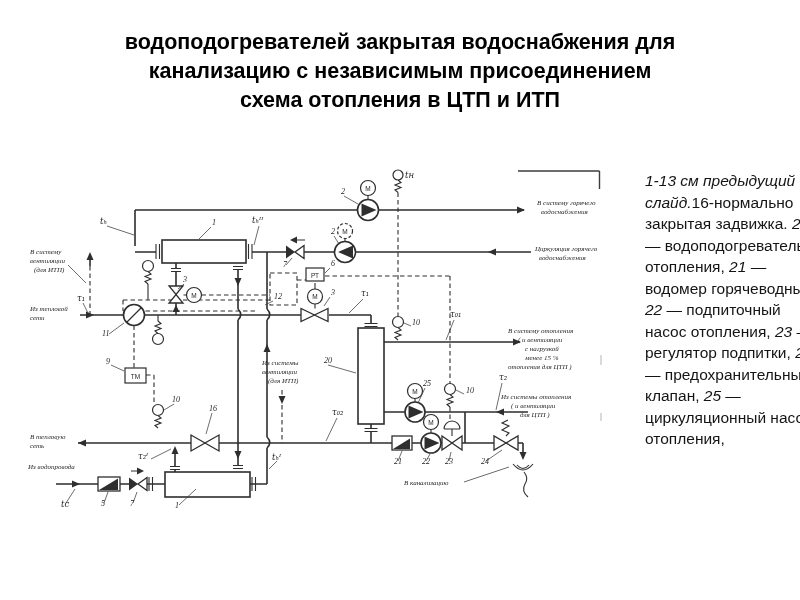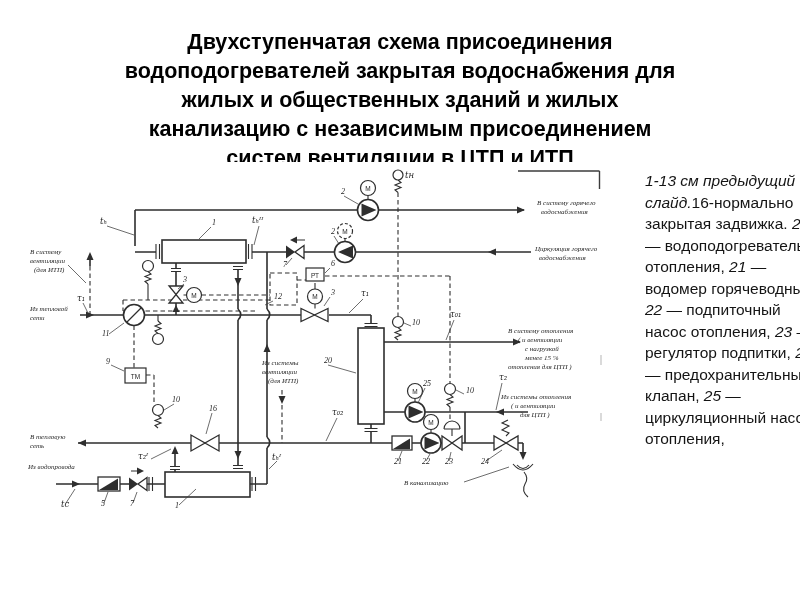--- a/index.html
+++ b/index.html
@@ -16,25 +16,23 @@
   svg text{fill:#1f1f1f;}
   .lbl{font:italic 7px "Liberation Serif","DejaVu Serif",serif;}
   .num{font:italic 8px "Liberation Serif","DejaVu Serif",serif;}
   .math{font:italic 8.5px "DejaVu Serif","DejaVu Sans",serif;}
   .box{font:6.5px "Liberation Sans",sans-serif;}
 </style>
 </head>
 <body>
 
 <div class="title">
-  <div>Двухступенчатая схема присоединения</div>
   <div>водоподогревателей закрытая водоснабжения для</div>
-  <div>жилых и общественных зданий и жилых</div>
   <div>канализацию с независимым присоединением</div>
-  <div>систем вентиляции в ЦТП и ИТП</div>
+  <div>схема отопления в ЦТП и ИТП</div>
 </div>
 
 <div class="note"><span class="it">1-13 см предыдущий слайд.</span><span>16</span><span>-нормально закрытая задвижка. </span><span class="it">20</span><span> — водоподогреватель отопления, </span><span class="it">21</span><span> — водомер горячеводный, </span><span class="it">22</span><span> — подпиточный насос отопления, </span><span class="it">23</span><span> — регулятор подпитки, </span><span class="it">24</span><span> — предохранительный клапан, </span><span class="it">25</span><span> — циркуляционный насос отопления,</span></div>
 
 <div class="diagram-wrap">
 <svg width="580" height="372" viewBox="0 0 580 372" xmlns="http://www.w3.org/2000/svg">
   <g stroke="#2e2e2e" fill="none" stroke-width="1.6">
     <path d="M107,48 H329.5 M350.5,48 H496 M107,48 V84 M107,90 H128
              M224,90 H258 M276,90 H306.5 M327.5,90 H503
              M239,90 V147 M239,158 V275 M239,286 V322 M239,322 H228

